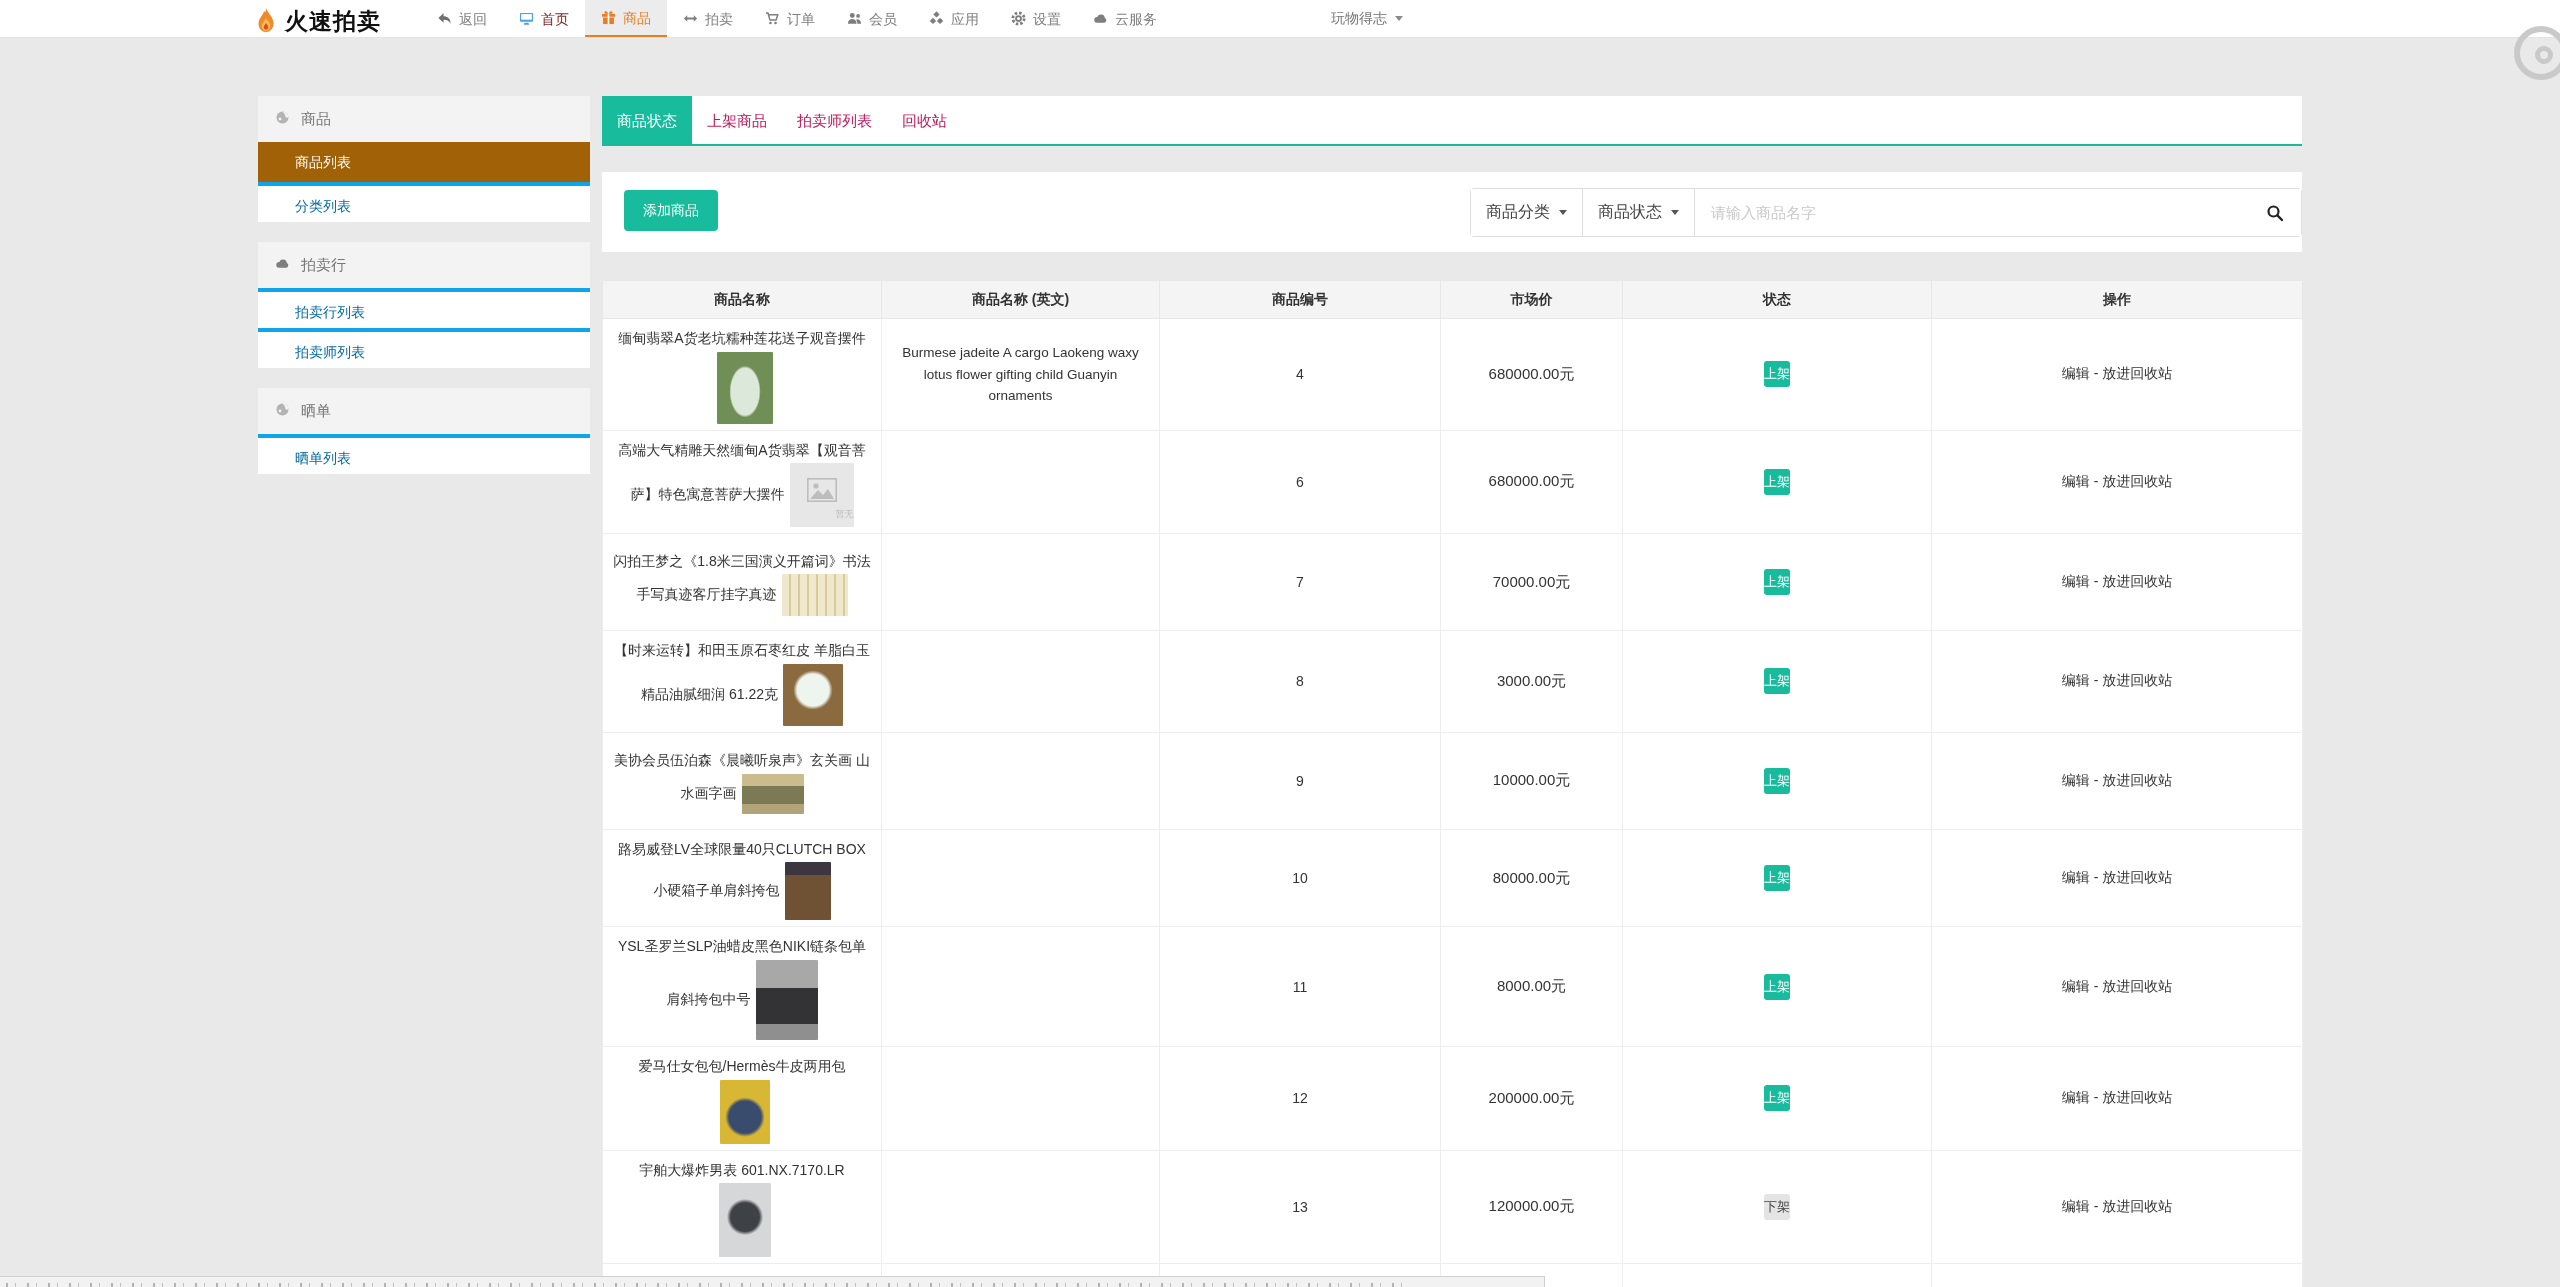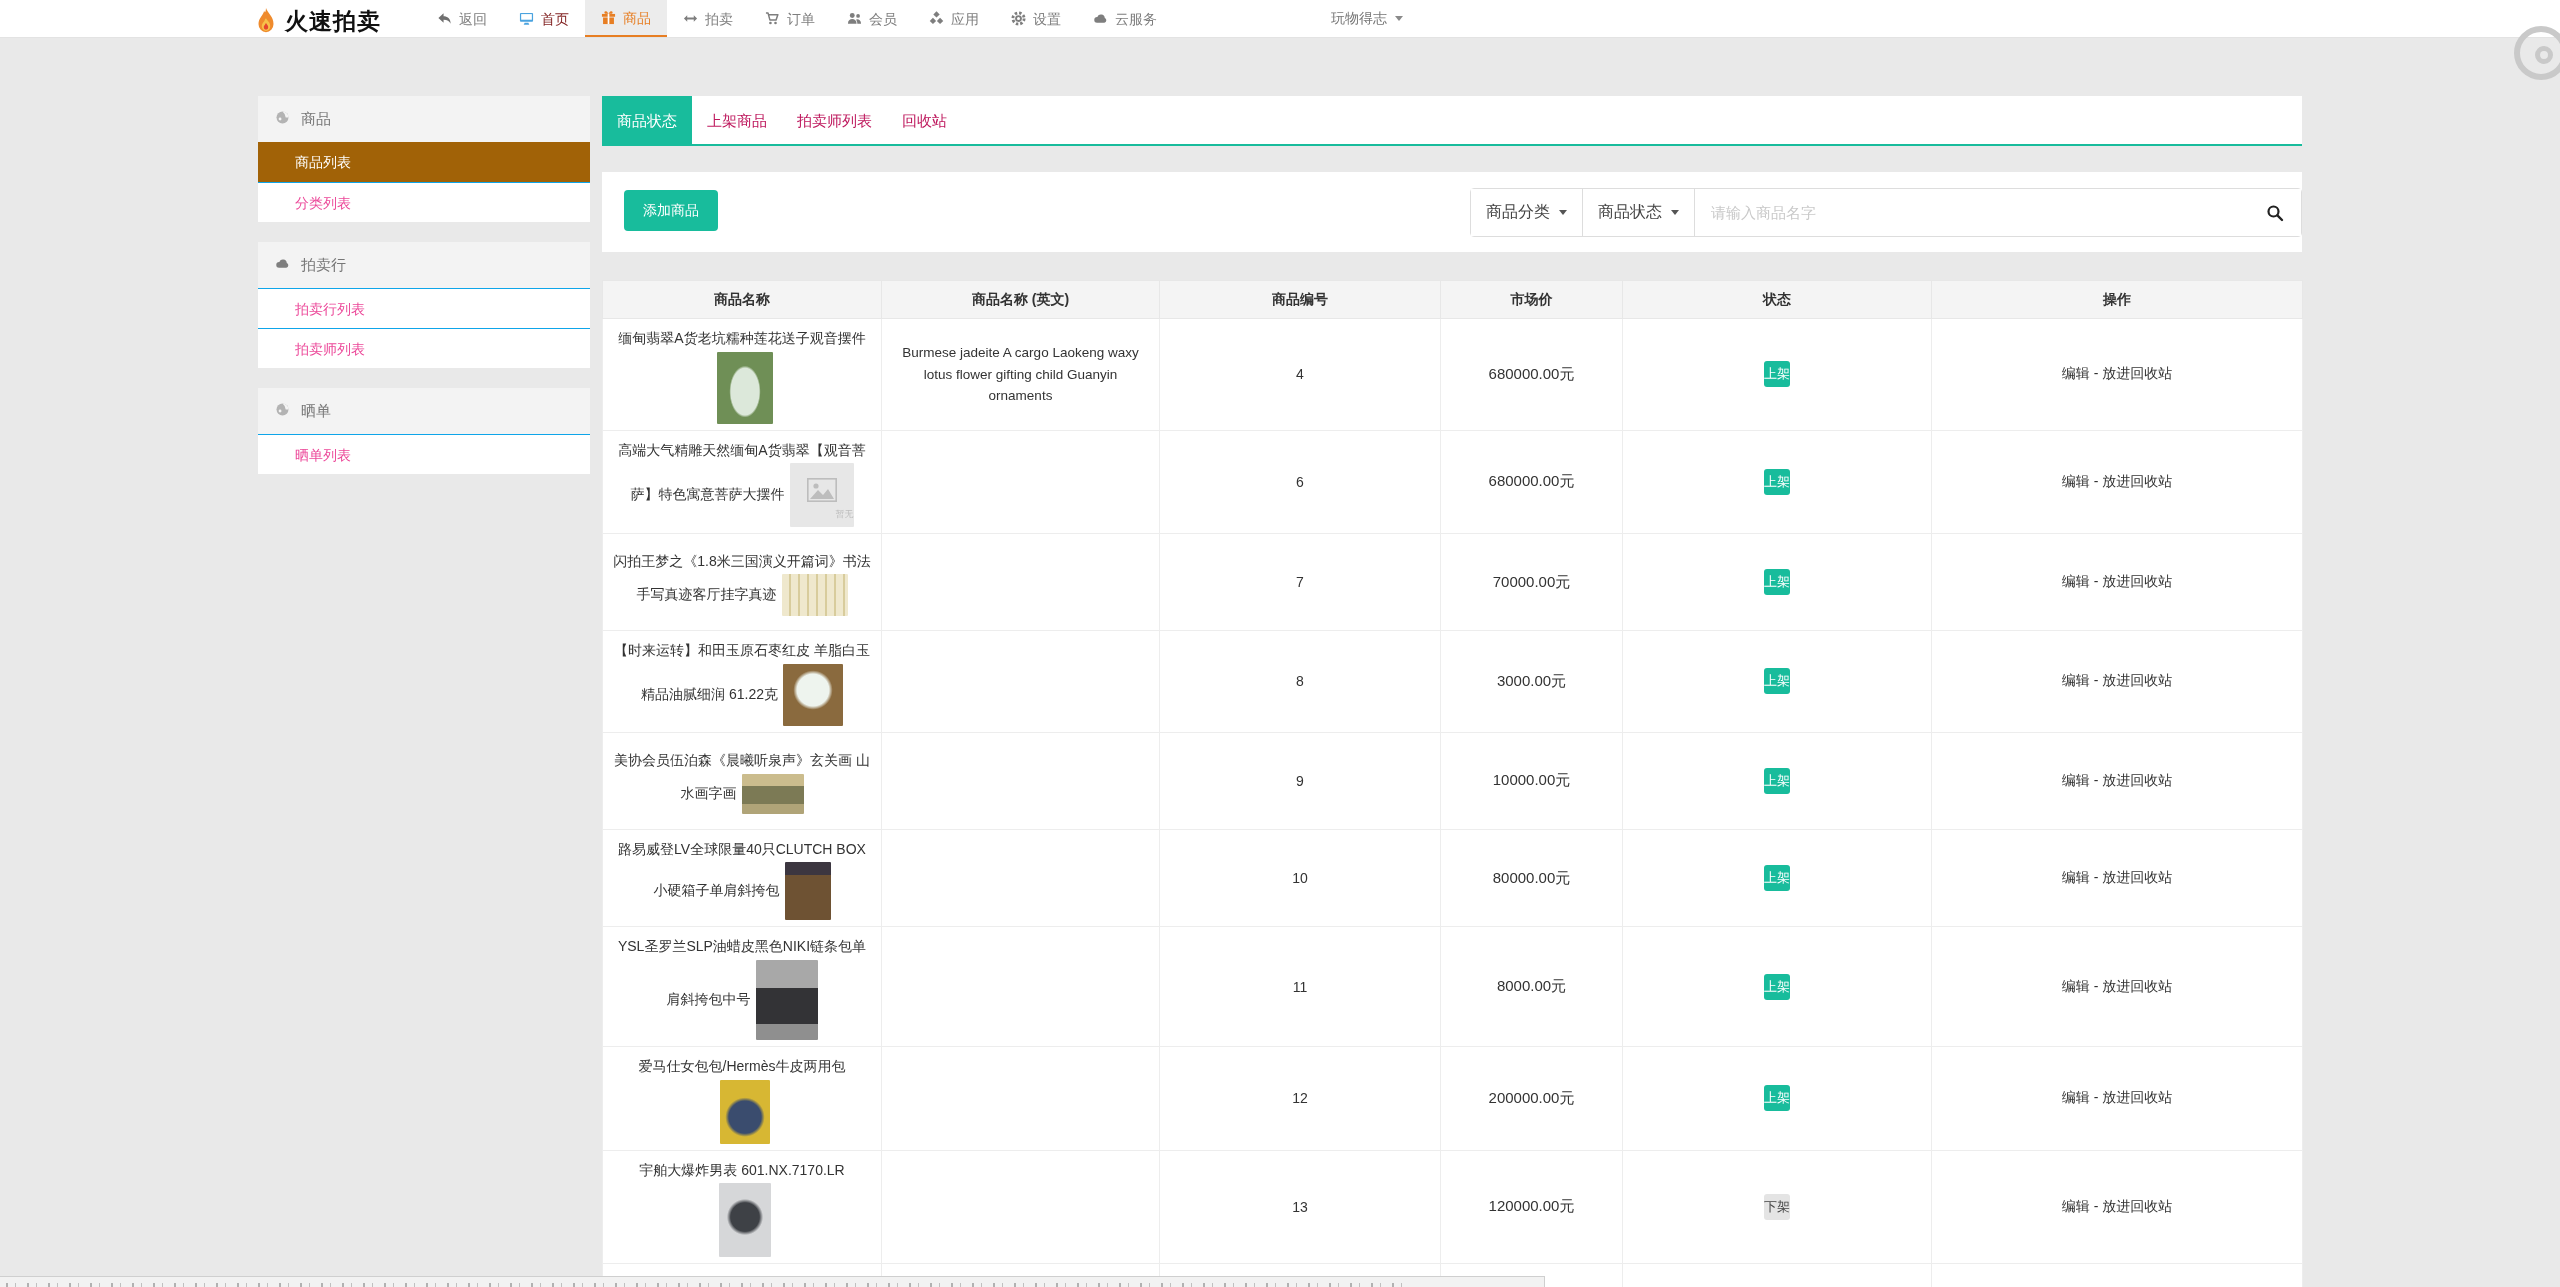--- a/index.html
+++ b/index.html
@@ -44,21 +44,21 @@
   
   .sidebar { position:absolute; top:96px; left:258px; width:332px; }
   .side-section { background:#fff; margin-bottom:20px; }
   .side-header {
     height:46px; background:#f3f3f3; display:flex; align-items:center;
     padding-left:17px; gap:11px; font-size:15px; color:#777;
   }
   .side-header svg { width:15px; height:15px; }
   .side-item {
     height:40px; line-height:40px; padding-left:37px; font-size:14px;
-    color:#ec4899; background:#fff; border-top:1px solid #0ea5e9; cursor:pointer;
+    color:#0369a1; background:#fff; border-top:4px solid #0ea5e9; cursor:pointer;
   }
   .side-item.active { background:#a16207; color:#fff; border-top:none; }
   
   .main { position:absolute; top:96px; left:602px; width:1700px; }
   .tabbar { background:#fff; height:50px; border-bottom:2px solid #18bc9c; display:flex; }
   .tab { line-height:50px; padding:0 15px; font-size:15px; color:#be185d; cursor:pointer; }
   .tab.active { background:#18bc9c; color:#fff; }
   .toolbar { background:#fff; height:80px; margin-top:26px; position:relative; }
   .btn-add {
     position:absolute; left:22px; top:18px; height:41px; padding:0 19px;

